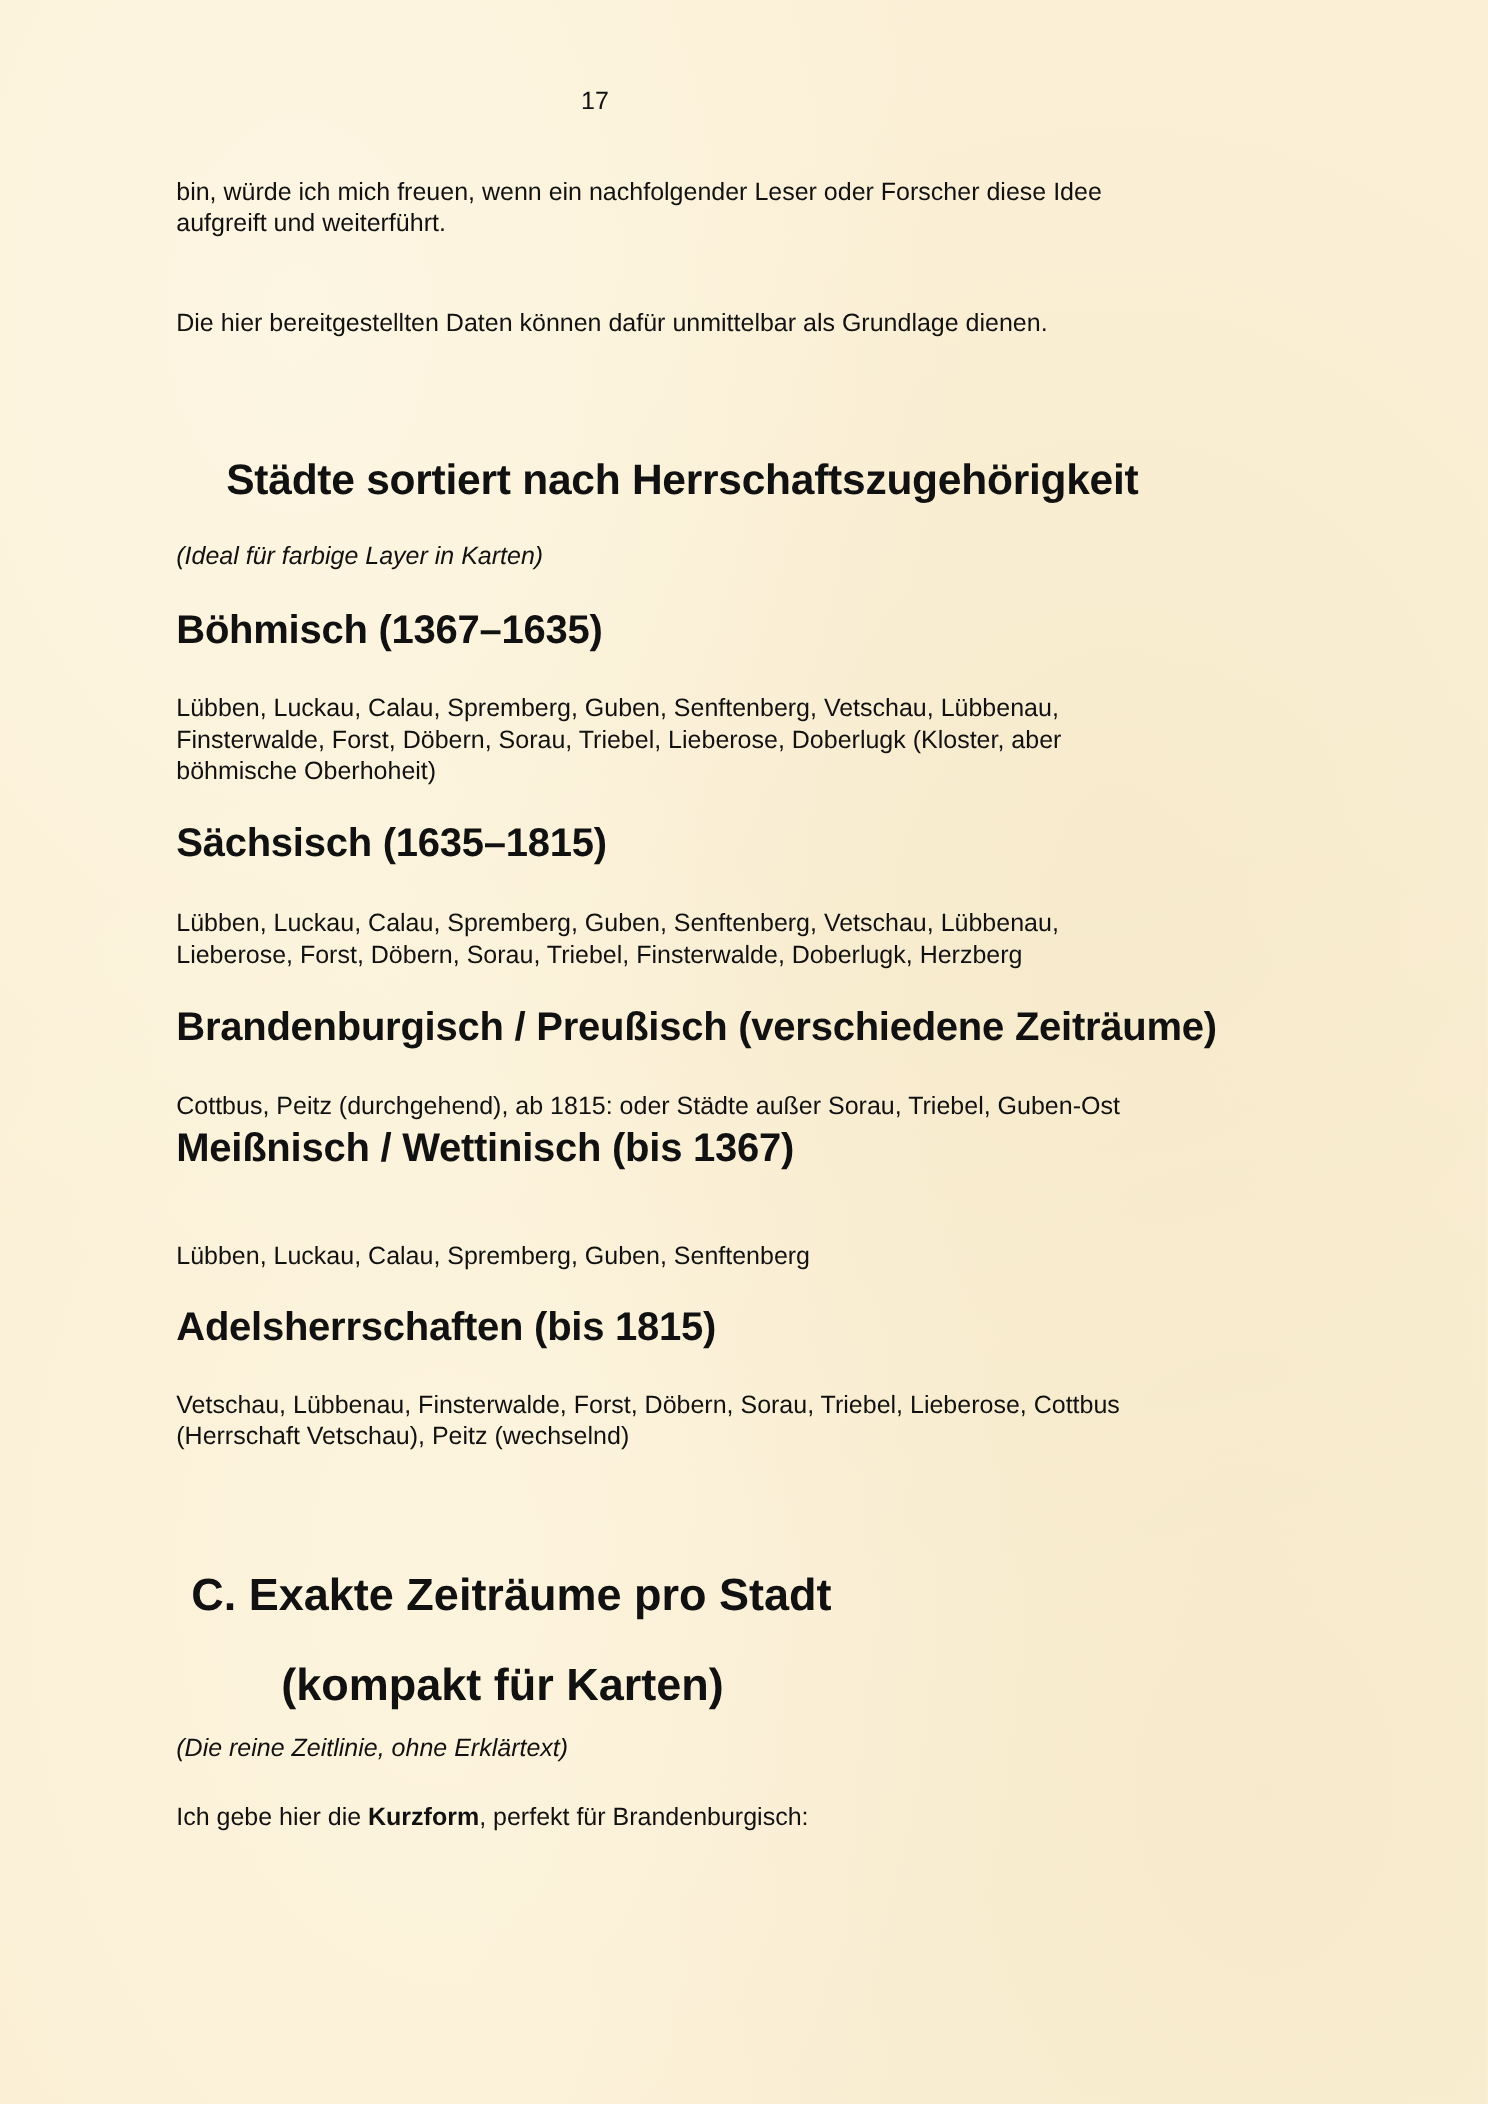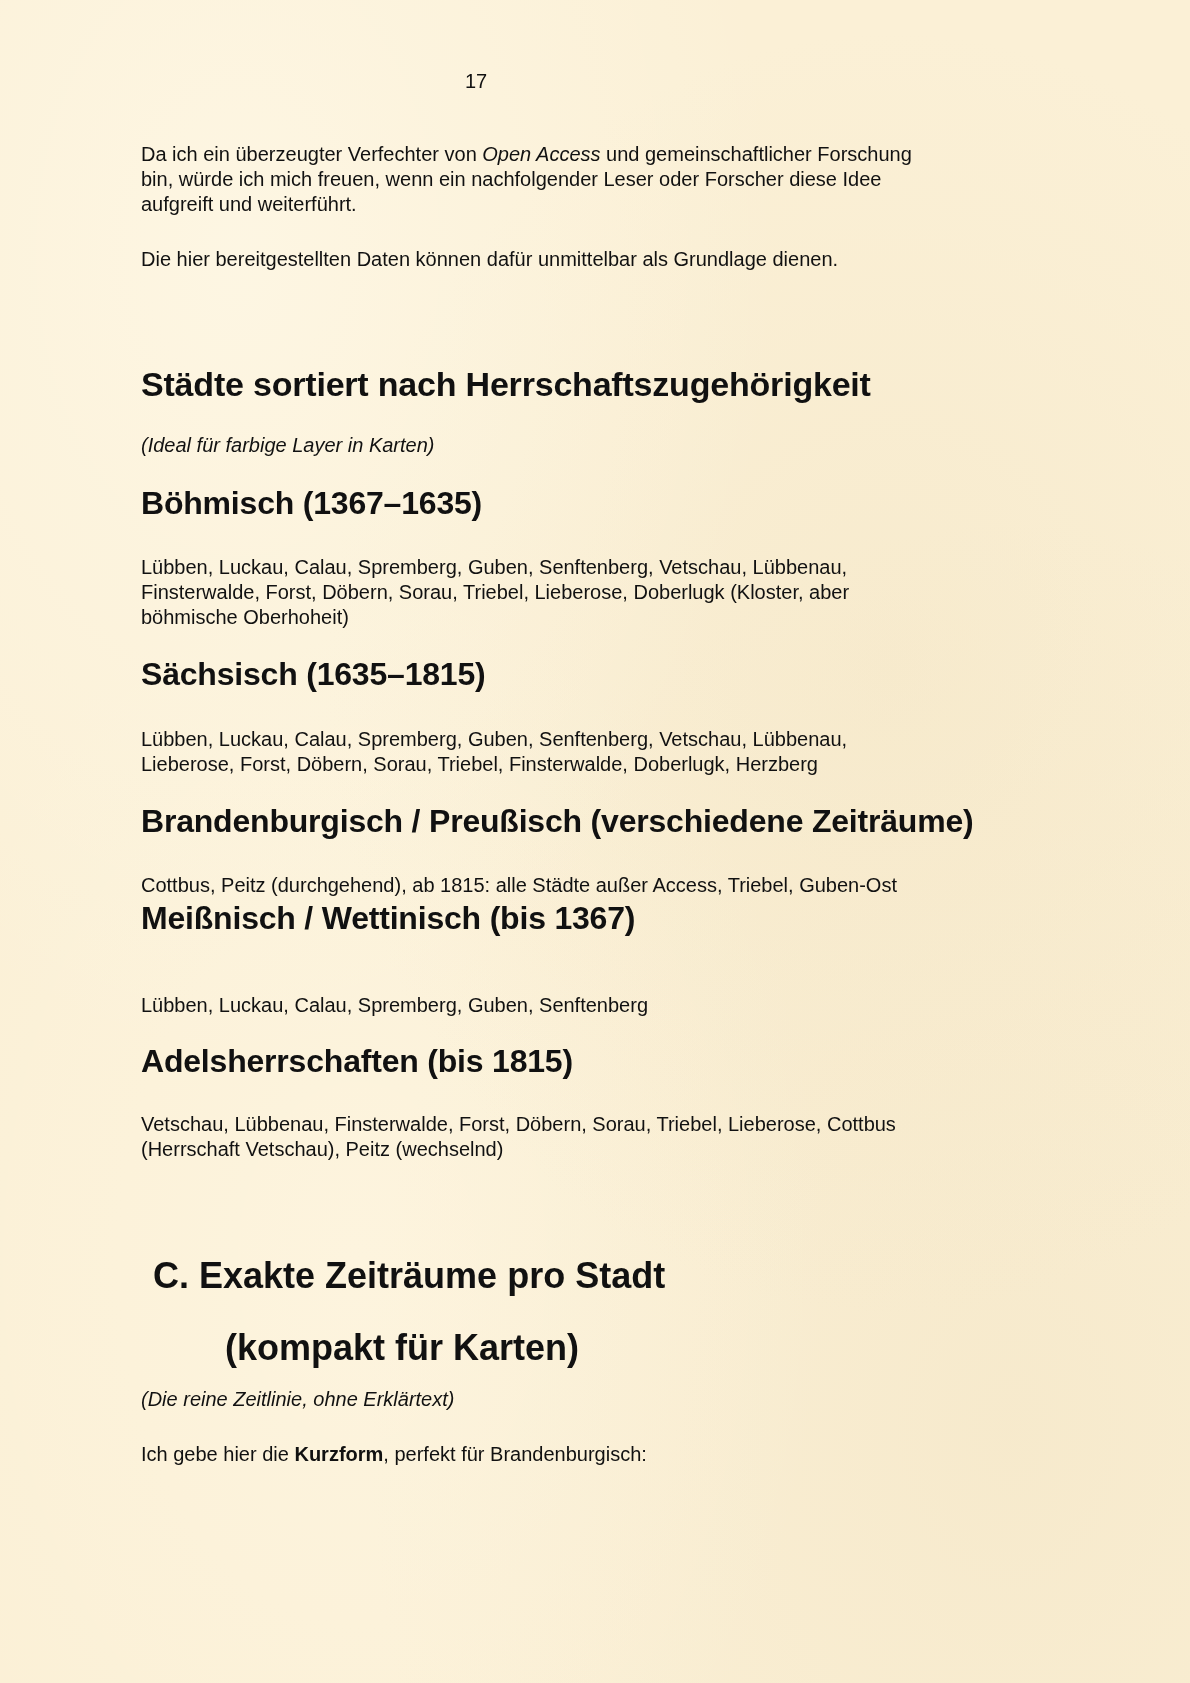--- a/index.html
+++ b/index.html
@@ -28,46 +28,45 @@
     .abs { position: absolute; left: 0; }
   </style>
 </head>
 <body>
 
 <div class="page-num">17</div>
 
 <div class="content">
 
   <div class="abs" style="top:142px;">
-    <p class="p"><span>Da ich ein überzeugter Verfechter von </span><span class="ital">Open Access</span><span> und gemeinschaftlicher Forschung</span></p>
     <p class="p">bin, würde ich mich freuen, wenn ein nachfolgender Leser oder Forscher diese Idee</p>
     <p class="p">aufgreift und weiterführt.</p>
   </div>
 
   <p class="p abs" style="top:247px;">Die hier bereitgestellten Daten können dafür unmittelbar als Grundlage dienen.</p>
 
-  <h2 class="h2 abs" style="top:365px;">Städte sortiert nach Herrschaftszugehörigkeit</h2>
+  <h2 class="h2 abs" style="top:365px;margin-left:40px;">Städte sortiert nach Herrschaftszugehörigkeit</h2>
   <p class="p ital abs" style="top:433px;">(Ideal für farbige Layer in Karten)</p>
 
   <h3 class="h3 abs" style="top:485px;">Böhmisch (1367–1635)</h3>
   <div class="abs" style="top:555px;">
     <p class="p">Lübben, Luckau, Calau, Spremberg, Guben, Senftenberg, Vetschau, Lübbenau,</p>
     <p class="p">Finsterwalde, Forst, Döbern, Sorau, Triebel, Lieberose, Doberlugk (Kloster, aber</p>
     <p class="p">böhmische Oberhoheit)</p>
   </div>
 
   <h3 class="h3 abs" style="top:656px;">Sächsisch (1635–1815)</h3>
   <div class="abs" style="top:727px;">
     <p class="p">Lübben, Luckau, Calau, Spremberg, Guben, Senftenberg, Vetschau, Lübbenau,</p>
     <p class="p">Lieberose, Forst, Döbern, Sorau, Triebel, Finsterwalde, Doberlugk, Herzberg</p>
   </div>
 
   <h3 class="h3 abs" style="top:803px; white-space:nowrap;">Brandenburgisch / Preußisch (verschiedene Zeiträume)</h3>
   <div class="abs" style="top:873px; white-space:nowrap;">
-    <p class="p">Cottbus, Peitz (durchgehend), ab 1815: alle Städte außer Access, Triebel, Guben-Ost</p>
+    <p class="p">Cottbus, Peitz (durchgehend), ab 1815: oder Städte außer Sorau, Triebel, Guben-Ost</p>
   </div>
 
   <h3 class="h3 abs" style="top:900px;">Meißnisch / Wettinisch (bis 1367)</h3>
   <div class="abs" style="top:993px;">
     <p class="p">Lübben, Luckau, Calau, Spremberg, Guben, Senftenberg</p>
   </div>
 
   <h3 class="h3 abs" style="top:1043px;">Adelsherrschaften (bis 1815)</h3>
   <div class="abs" style="top:1112px; white-space:nowrap;">
     <p class="p">Vetschau, Lübbenau, Finsterwalde, Forst, Döbern, Sorau, Triebel, Lieberose, Cottbus</p>

